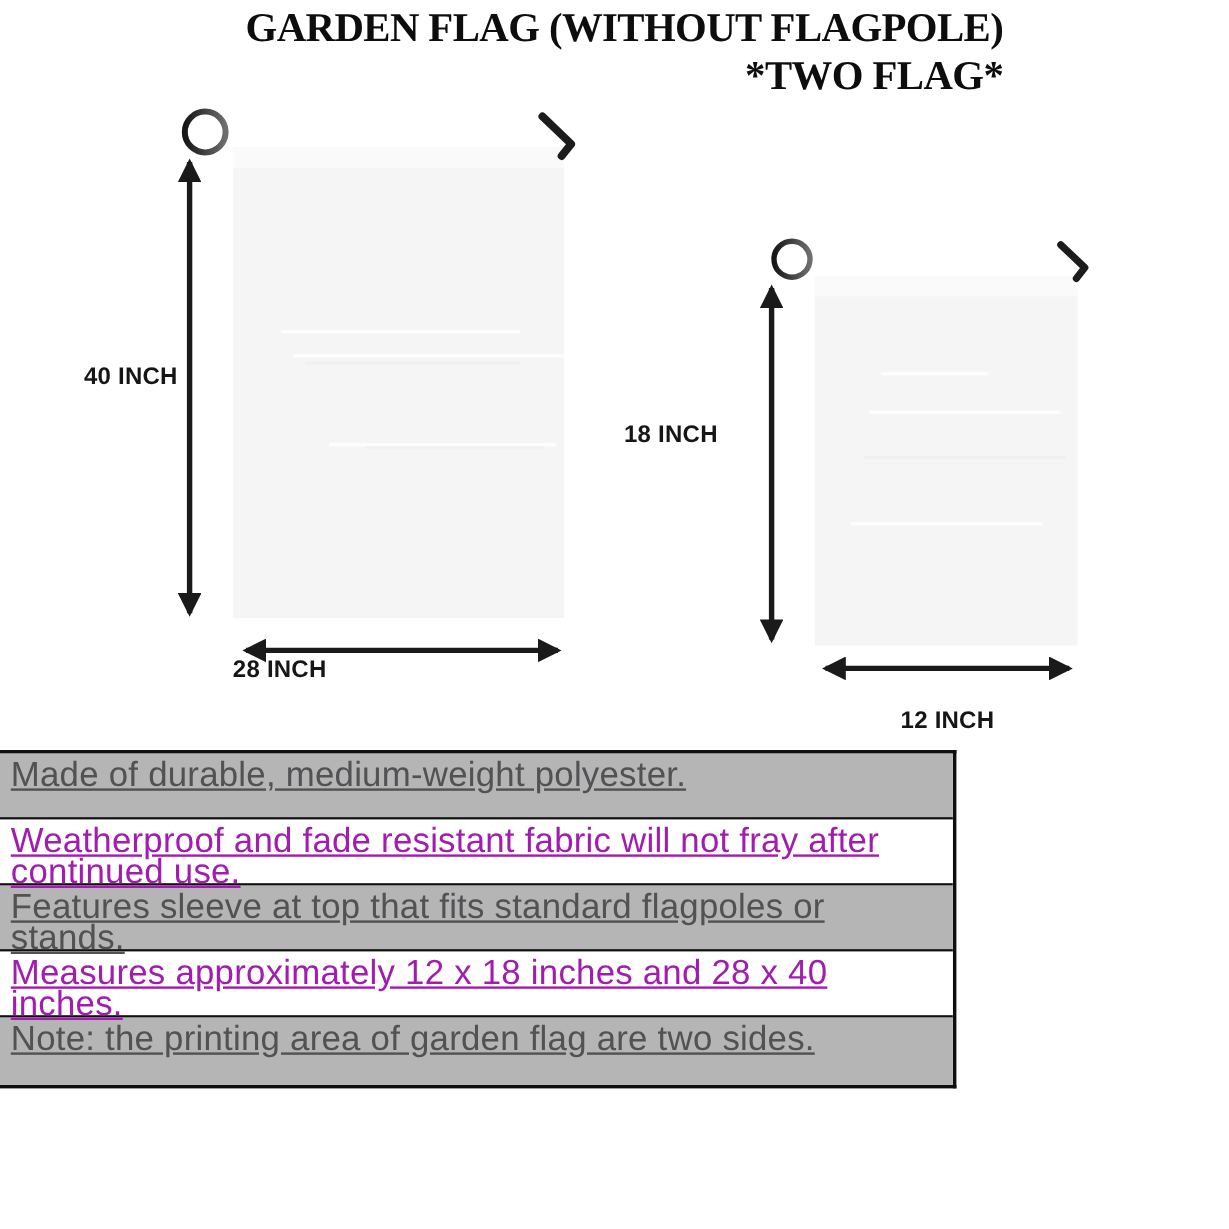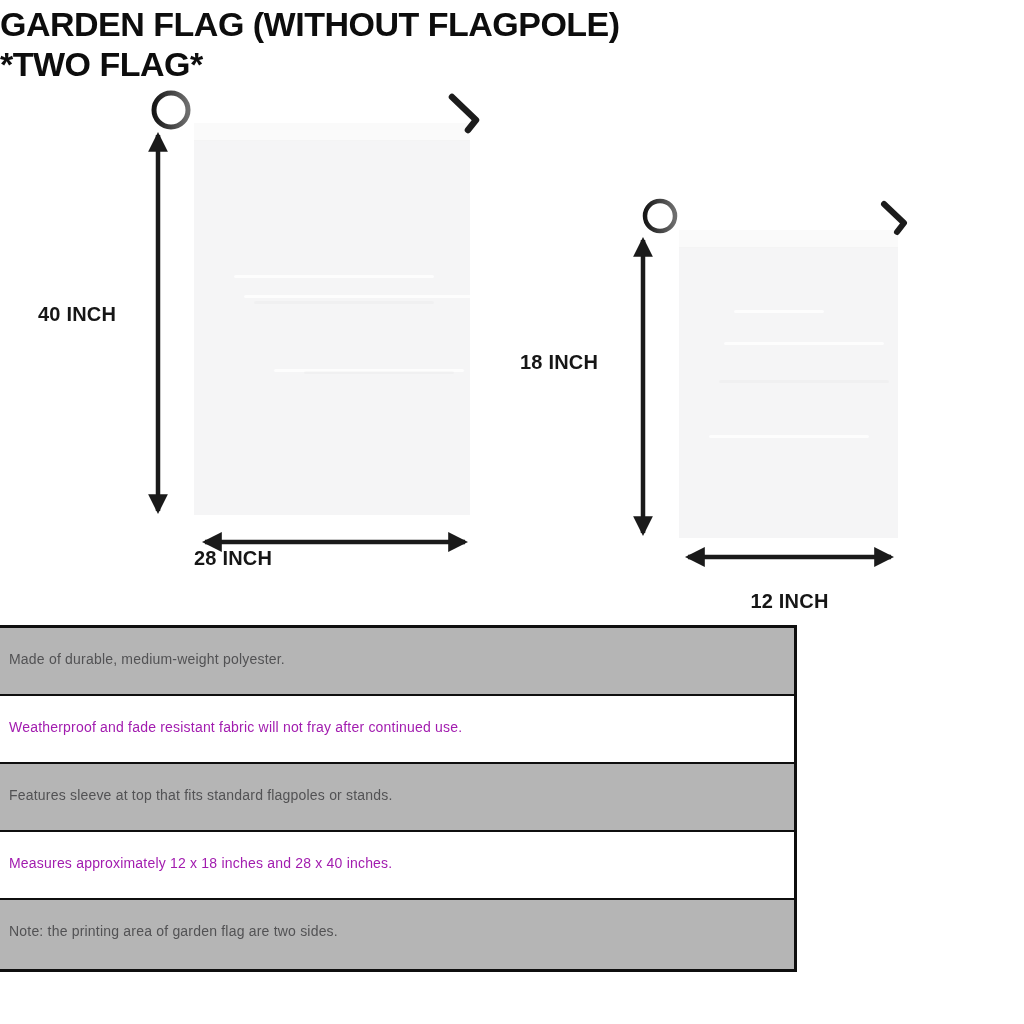--- a/index.html
+++ b/index.html
@@ -1,45 +1,45 @@
 <!DOCTYPE html>
 <html><head>
 <meta charset="utf-8">
 <style>
   html,body{margin:0;padding:0;background:#ffffff;}
   #canvas{
     position:relative;width:1024px;height:1024px;overflow:hidden;
     background:#ffffff;font-family:"Liberation Sans",sans-serif;
   }
   
-  .title-block{position:absolute;top:4px;left:0;width:836px;text-align:left;color:#0d0d0d;}
+  .title-block{position:absolute;top:4px;left:0;width:836px;text-align:right;color:#0d0d0d;font-family:Liberation Serif, serif;}
   .title-line{font-size:34px;font-weight:800;letter-spacing:-0.5px;line-height:40px;}
   
   .flag{position:absolute;background:#f5f5f6;}
   .flag .sleeve{position:absolute;top:0;left:0;right:0;height:17px;background:#fafafa;border-bottom:1px solid rgba(0,0,0,0.025);}
   .streak{position:absolute;height:3px;background:rgba(255,255,255,0.75);border-radius:2px;}
   .streak.dark{background:rgba(0,0,0,0.018);}
   #large-flag{left:194px;top:123px;width:276px;height:392px;}
   #small-flag{left:679px;top:230px;width:219px;height:308px;}
   
   #hardware{position:absolute;left:0;top:0;width:1024px;height:1024px;pointer-events:none;}
   
   .dim-label{position:absolute;font-weight:700;font-size:20px;color:#161616;letter-spacing:0.2px;white-space:nowrap;}
-  #label-40{left:38px;top:303px;width:110px;text-align:left;}
+  #label-40{left:38px;top:303px;width:110px;text-align:right;}
   #label-28{left:194px;top:547px;width:274px;text-align:left;}
   #label-18{left:520px;top:351px;width:108px;text-align:left;}
   #label-12{left:681px;top:562px;width:217px;text-align:center;margin-top:28px;}
   
   #features-table{
     position:absolute;left:0;top:625px;width:794px;
     border-top:3px solid #0f0f0f;border-right:3px solid #0f0f0f;border-bottom:3px solid #0f0f0f;
   }
   .feature-row{
-    height:48px;padding:18px 14px 0 9px;
-    font-size:14px;letter-spacing:0.2px;line-height:26px;
+    height:48px;padding:5px 14px 0 9px;
+    font-size:29px;letter-spacing:0.2px;line-height:26px;text-decoration:underline;
   }
   .feature-row.gray{background:#b5b5b5;color:#525254;border-bottom:2px solid #0f0f0f;}
   .feature-row.white{background:#ffffff;color:#a21caf;border-bottom:2px solid #0f0f0f;}
   .feature-row:last-child{border-bottom:none;height:51px;}
 </style>
 </head>
 <body>
 
 <div id="canvas">
 

